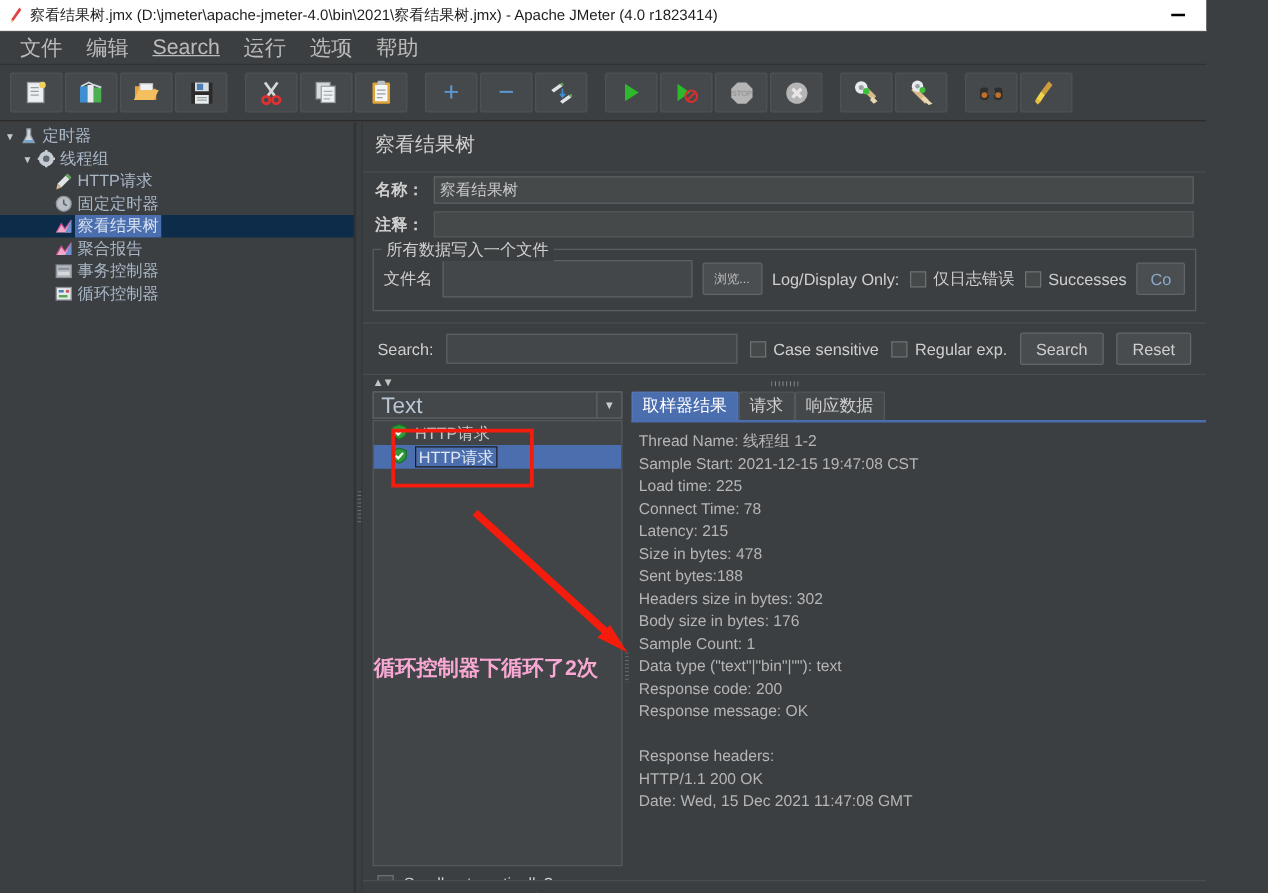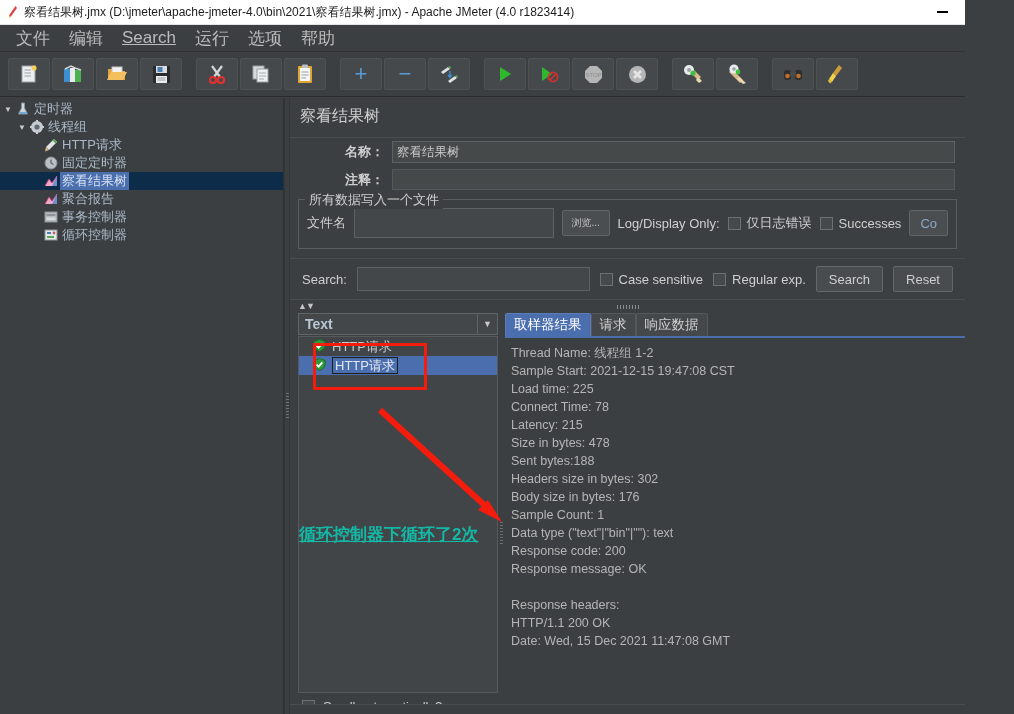--- a/index.html
+++ b/index.html
@@ -98,21 +98,21 @@
     flex: 1; background: #3c3f41; position: relative; overflow: hidden;
     display: flex; flex-direction: column;
   }
   .panel-title {
     font-size: 16px; color: #cfcfcf; padding: 8px 10px 10px 10px;
     border-bottom: 1px solid #4a4d4f;
   }
   .field-row {
     display: flex; align-items: center; padding: 3px 10px; gap: 8px;
   }
-  .field-label { font-size: 13px; color: #cfcfcf; white-space: nowrap; font-weight: bold; margin-left: 45px; }
+  .field-label { font-size: 13px; color: #cfcfcf; white-space: nowrap; font-weight: bold; }
   .text-input {
     flex: 1; height: 22px; background: #45494a; border: 1px solid #5c6164;
     color: #c8c8c8; font-size: 12.5px; padding: 0 4px; line-height: 20px;
     font-family: "Liberation Sans", sans-serif;
   }
   .comment-input { height: 21px; border: 1px solid #55595b; }
 
   .group {
     margin: 6px 8px 0 8px; border: 1px solid #595d5f; padding: 8px 8px 10px 8px;
     position: relative;
@@ -173,21 +173,21 @@
   .results {
     flex: 1; display: flex; min-height: 0; padding: 0 0 0 8px;
   }
   .res-left {
     width: 200px; display: flex; flex-direction: column; min-height: 0;
   }
   .combo {
     height: 22px; background: #43474a; border: 1px solid #5f6467; display: flex;
     align-items: center; position: relative; margin-bottom: 1px;
   }
-  .combo .cval { font-size: 14px; color: #b9c6d4; padding-left: 6px; font-weight: bold; }
+  .combo .cval { font-size: 18px; color: #b9c6d4; padding-left: 6px; }
   .combo .carrow {
     position: absolute; right: 0; top: 0; bottom: 0; width: 20px;
     border-left: 1px solid #5f6467; display: flex; align-items: center; justify-content: center;
     color: #c9c9c9; font-size: 9px;
   }
   .tree-list {
     flex: 1; background: #414547; border: 1px solid #55595b; position: relative;
     overflow: hidden; min-height: 0;
   }
   .res-item {
@@ -237,22 +237,22 @@
     background: #44484a; border: 1px solid #56595b; border-radius: 2px;
     line-height: 17px;
   }
   .btab.active { background: #4b6eaf; border-color: #5b7cb8; color: #ffffff; }
 
   
   .anno-box {
     position: absolute; border: 3px solid #f41c0c; pointer-events: none;
   }
   .anno-text {
-    position: absolute; color: #14b8a6; font-size: 17px; font-weight: bold;
-    white-space: nowrap; pointer-events: none; text-decoration: underline;
+    position: absolute; color: #f9a8d4; font-size: 17px; font-weight: bold;
+    white-space: nowrap; pointer-events: none;
   }
   .anno-arrow { position: absolute; pointer-events: none; }
 
   .status-strip {
     position: absolute; left: 290px; right: 0; bottom: 0; height: 10px;
     background: #3c3f41; border-top: 1px solid #4a4d4f;
   }
 </style>
 </head>
 <body>

